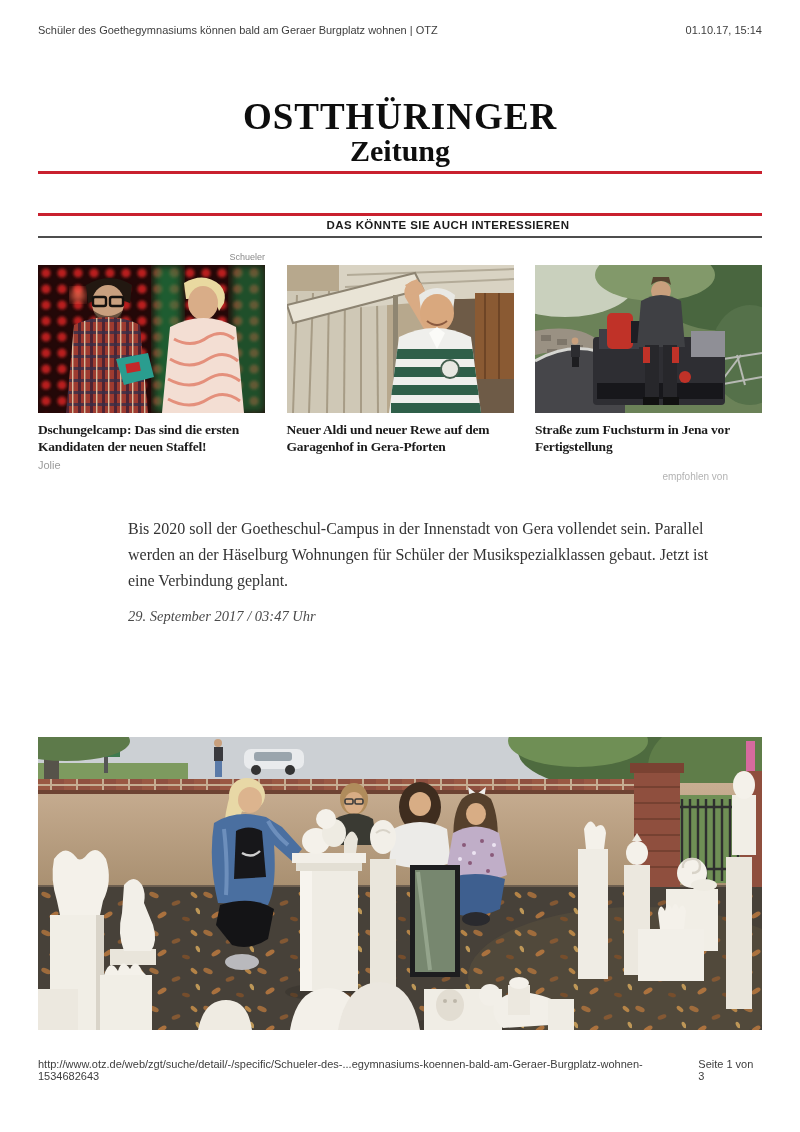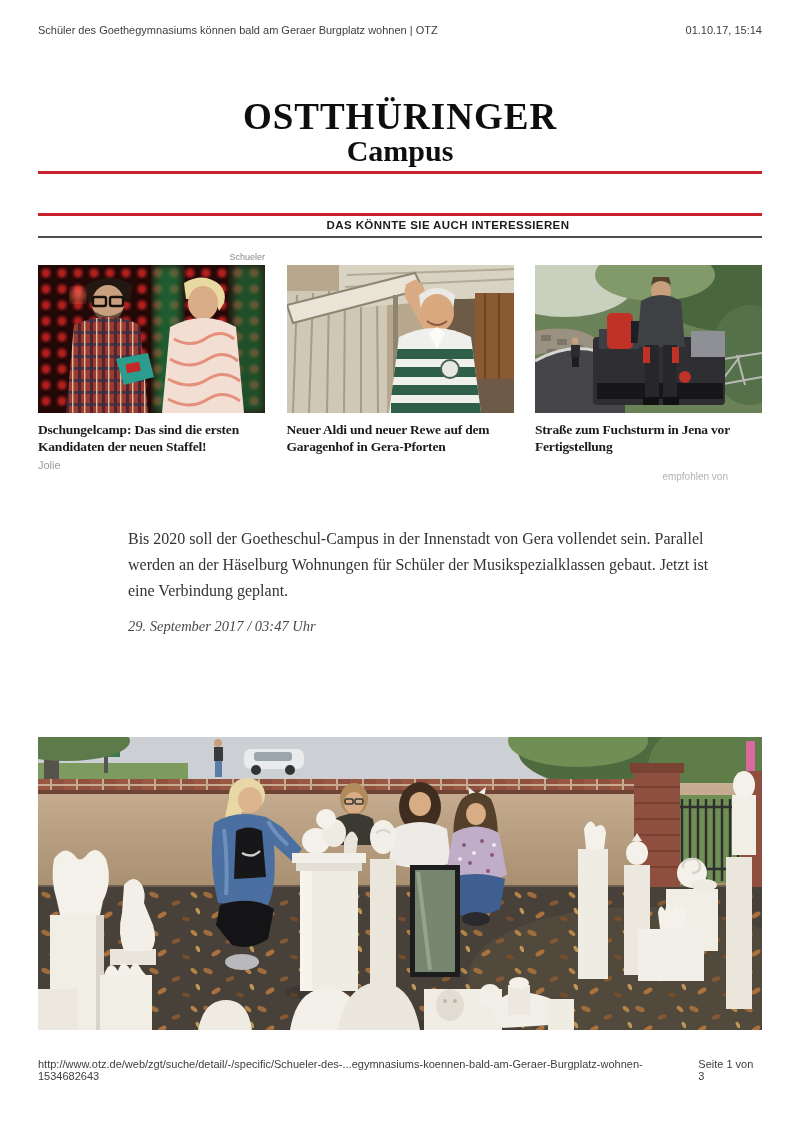--- a/index.html
+++ b/index.html
@@ -25,21 +25,21 @@
   .timg{width:227px;height:148px;display:block;overflow:hidden;background:#ccc;}
   .timg svg{display:block;}
   .tease-title{margin:8px 0 0;font-family:"Liberation Serif",serif;font-weight:bold;
             font-size:13.5px;line-height:17px;letter-spacing:-.2px;color:#1b1b1b;}
   .tease-source{margin-top:4px;font-size:11px;color:#9b9b9b;min-height:12px;}
   .recommended{position:absolute;top:471px;right:72px;font-size:10px;color:#b3b3b3;}
   
   .article{position:absolute;top:498px;left:128px;width:610px;}
   .headline{margin:0;max-width:520px;font-family:"Liberation Serif",serif;font-weight:bold;
             font-size:33px;line-height:33px;letter-spacing:-.2px;color:#121212;}
-  .lead{margin:28px 0 0;max-width:600px;font-family:"Liberation Serif",serif;
+  .lead{margin:18px 0 0;max-width:600px;font-family:"Liberation Serif",serif;
             font-size:16px;line-height:26px;color:#333;}
   .date{margin-top:14px;font-family:"Liberation Serif",serif;font-style:italic;
             font-size:14.5px;color:#4a4a4a;}
   
   .main-photo{position:absolute;top:737px;left:38px;width:724px;height:293px;margin:0;overflow:hidden;}
   .main-photo svg{display:block;}
   
   .footerbar{position:absolute;top:1058px;left:38px;right:38px;display:flex;
             justify-content:space-between;font-size:11px;color:#3d3d3d;align-items:center;}
 </style>
@@ -48,21 +48,21 @@
 
 <div class="page">
 
   <header class="topbar">
     <span>Schüler des Goethegymnasiums können bald am Geraer Burgplatz wohnen | OTZ</span>
     <span>01.10.17, 15:14</span>
   </header>
 
   <div class="masthead">
     <div class="l1">OSTTHÜRINGER</div>
-    <div class="l2">Campus</div>
+    <div class="l2">Zeitung</div>
   </div>
 
   <div class="rule-red rule1"></div>
   <div class="rule-red rule2"></div>
   <div class="section-heading">DAS KÖNNTE SIE AUCH INTERESSIEREN</div>
   <div class="rule-gray"></div>
 
   <section class="teasers">
 
     <article class="teaser">

